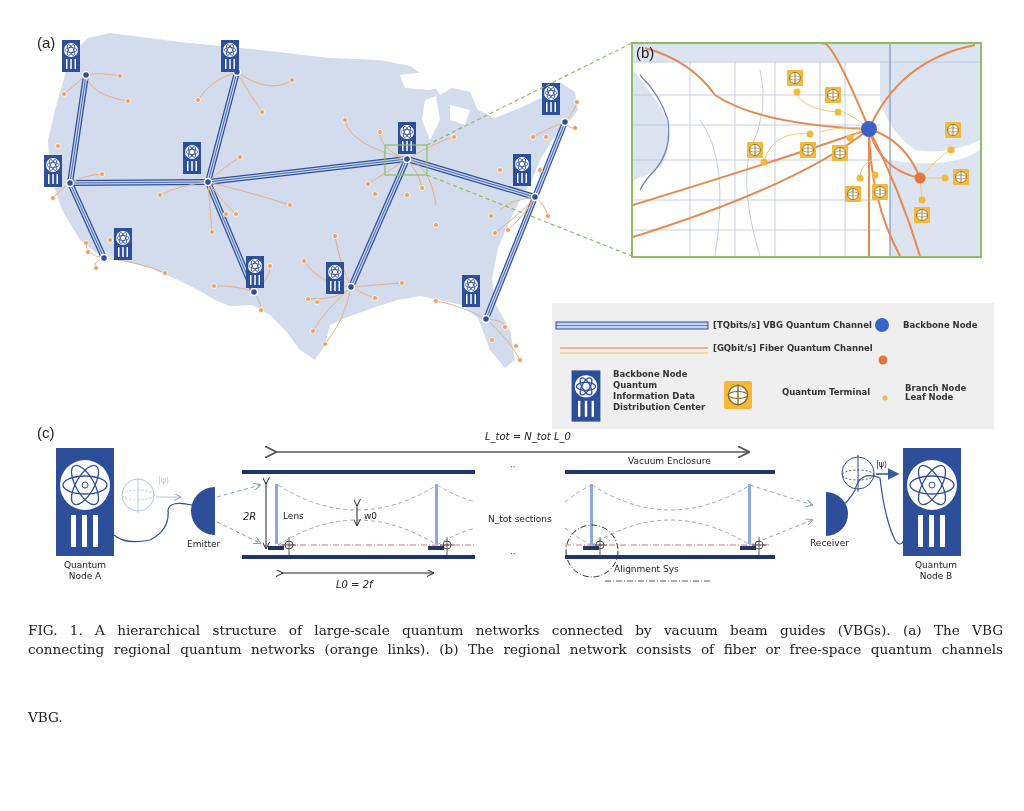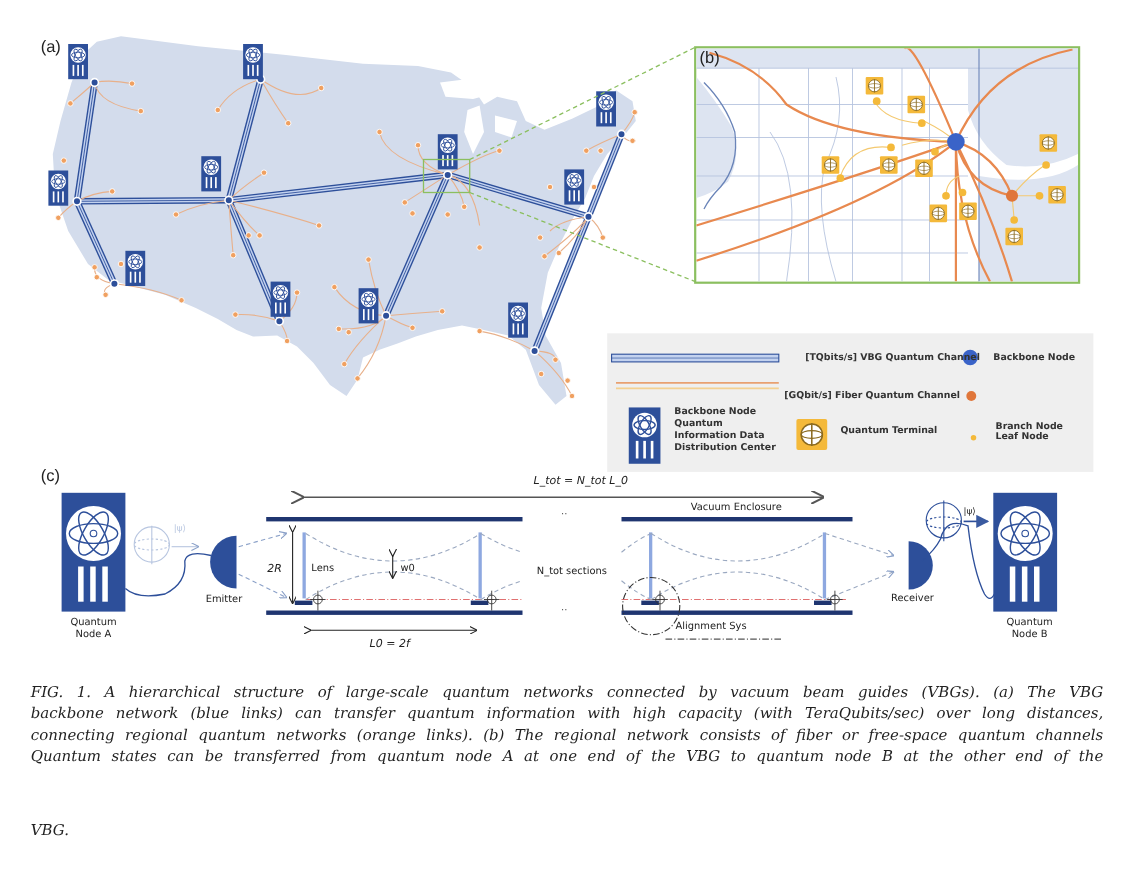--- a/index.html
+++ b/index.html
@@ -1,21 +1,21 @@
 <!DOCTYPE html>
 <html><head>
 <meta charset="utf-8">
 <style>
   html, body { margin: 0; padding: 0; background: #ffffff; }
   body { width: 1024px; height: 811px; position: relative; overflow: hidden; font-family: "Liberation Sans", sans-serif; }
   .panel-label { position: absolute; font-family: "Liberation Sans", sans-serif; font-size: 15px; color: #222; }
   #fig-svg { position: absolute; left: 0; top: 0; }
   .legend { position: absolute; left: 552px; top: 303px; width: 442px; height: 126px; background: #efefef; }
   .legend .txt { position: absolute; font-family: "DejaVu Sans", sans-serif; font-size: 8.5px; font-weight: bold; color: #333; line-height: 11px; }
-  .caption { position: absolute; left: 28px; top: 621px; width: 975px; font-family: "DejaVu Serif", serif; font-size: 13.6px; line-height: 19.3px; color: #222; text-align: justify; font-style: italic; }
+  .caption { position: absolute; left: 28px; top: 621px; width: 975px; font-family: "DejaVu Serif", serif; font-size: 13.6px; line-height: 19.3px; color: #222; text-align: justify; }
   .caption span.line { display: block; text-align-last: justify; white-space: nowrap; }
   .caption span.line.last { text-align-last: left; margin-top: 48px; }
   .svgtext { font-family: "DejaVu Sans", sans-serif; }
 </style>
 </head>
 <body>
 
 <svg id="fig-svg" width="1024" height="620" viewBox="0 0 1024 620">
   <defs>
     <marker id="arrowG" markerWidth="8" markerHeight="8" refX="7" refY="4" orient="auto">
@@ -461,33 +461,31 @@
     <circle cx="330" cy="22" r="7" fill="#3a63c8"></circle>
     <circle cx="331" cy="57" r="4.5" fill="#e0763a"></circle>
     <circle cx="333" cy="95" r="2.5" fill="#f4b93a"></circle>
     <g transform="translate(34,93) scale(1.6)">
         <use href="#dc-icon"></use>
       </g>
     <g transform="translate(186,92) scale(1.75)">
         <use href="#qt-icon"></use>
       </g>
   </svg>
-  <div class="txt" style="left:161px; top:17px;margin-left:19px;">[TQbits/s] VBG Quantum Channel</div>
-  <div class="txt" style="left:161px; top:52px;">[GQbit/s] Fiber Quantum Channel</div>
+  <div class="txt" style="left:161px; top:17px;">[TQbits/s] VBG Quantum Channel</div>
+  <div class="txt" style="left:161px; top:40px;">[GQbit/s] Fiber Quantum Channel</div>
   <div class="txt" style="left:351px; top:17px;">Backbone Node</div>
   <div class="txt" style="left:353px; top:52px;margin-top:28px;">Branch Node</div>
   <div class="txt" style="left:353px; top:89px;">Leaf Node</div>
-  <div class="txt" style="left:212px; top:84px;">Quantum Terminal</div>
+  <div class="txt" style="left:230px; top:84px;">Quantum Terminal</div>
   <div class="txt" style="left:61px; top:66px;">
     <div>Backbone Node</div>
     <div>Quantum</div>
     <div>Information Data</div>
     <div>Distribution Center</div>
   </div>
 </div>
 
 <div class="caption">
   <span class="line">FIG. 1.   A hierarchical structure of large-scale quantum networks connected by vacuum beam guides (VBGs). (a) The VBG</span>
-  <span class="line">backbone network (blue links) can transfer quantum information with high capacity (with TeraQubits/sec) over long distances,</span>
   <span class="line">connecting regional quantum networks (orange links). (b) The regional network consists of fiber or free-space quantum channels</span>
-  <span class="line">Quantum states can be transferred from quantum node A at one end of the VBG to quantum node B at the other end of the</span>
   <span class="line last">VBG.</span>
 </div>
 
 </body></html>

